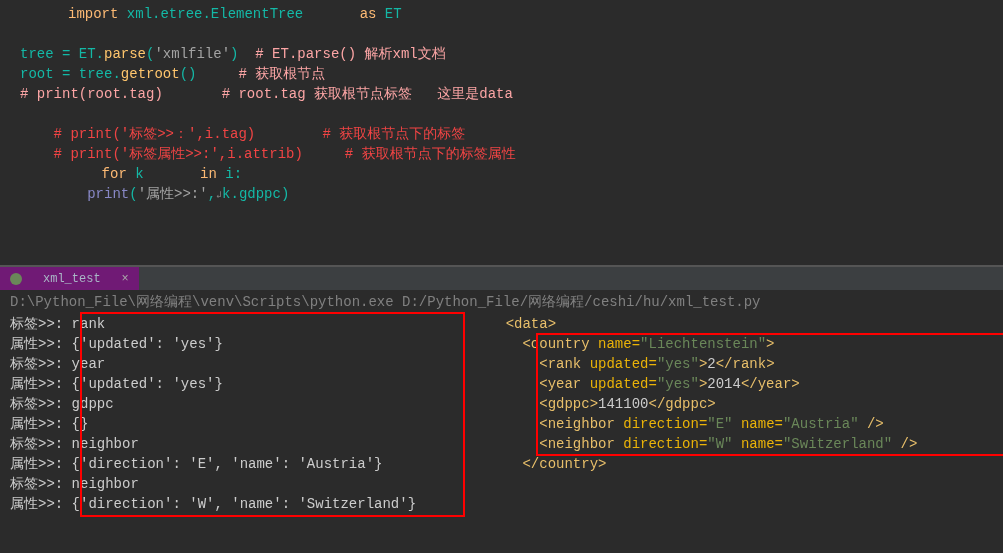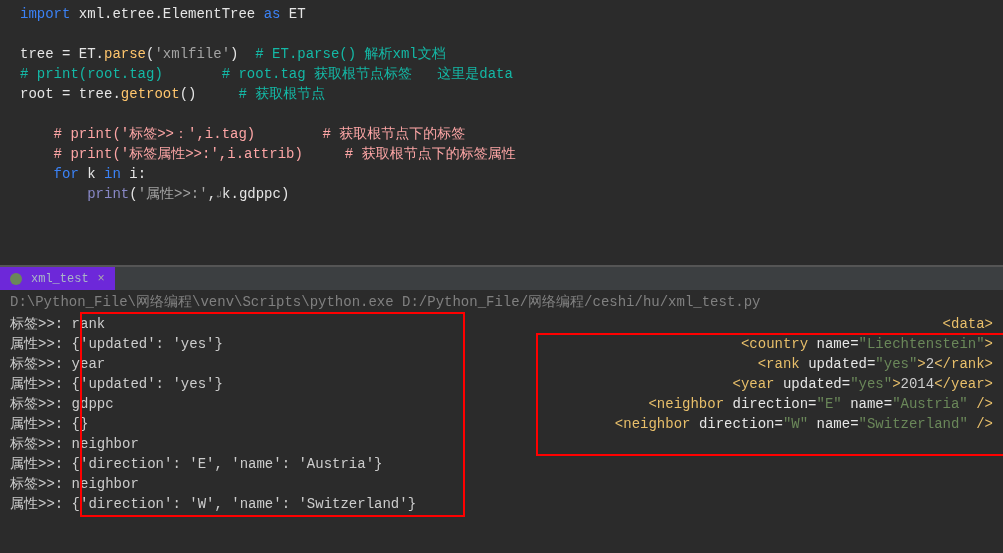--- a/index.html
+++ b/index.html
@@ -16,41 +16,41 @@
     background: #2b2b2b;
     padding: 4px 0 12px 0;
     height: 266px;
     border-bottom: 1px solid #555;
   }
   .code-line {
     padding: 0 20px;
     line-height: 20px;
     white-space: pre;
   }
-  .kw { color: #3b82f6; }
+  .kw { color: #fdba74; margin-left: 48px; }
   .fn { color: #ffc66d; text-align: center; }
   .str { color: #a3a3a3; }
-  .cmt { color: #14b8a6; }
-  .cmt-red { color: #fca5a5; }
-  .plain { color: #e5e5e5; margin-top: 15px; }
+  .cmt { color: #fca5a5; }
+  .cmt-red { color: #ef4444; }
+  .plain { color: #14b8a6; margin-top: 15px; }
   .builtin { color: #8888c6; }
   .tab-bar {
     background: #3c3f41;
     height: 24px;
     display: flex;
     align-items: center;
     border-top: 1px solid #555;
   }
   .tab {
     padding: 2px 10px;
     font-size: 12px;
     display: flex;
     align-items: center;
-    gap: 9px;
-    background: #6d28d9;
+    gap: 21px;
+    background: #701a75;
     height: 100%;
   }
   .tab-icon {
     width: 12px;
     height: 12px;
     background: #6a8759;
     border-radius: 50%;
     display: inline-block;
   }
   .tab-close { color: #aaa; cursor: pointer; }
@@ -71,29 +71,28 @@
   }
   .console-left {
     width: 470px;
     padding: 0 10px;
     position: relative;
   }
   .console-right {
     width: 520px;
     padding: 0 10px;
     position: relative;
-    text-align: right;
   }
   .out-line {
     line-height: 20px;
     white-space: pre;
     color: #cccccc;
   }
   .xml-tag { color: #e8bf6a; }
-  .xml-attr { color: #e5e5e5; }
+  .xml-attr { color: #eab308; }
   .xml-val { color: #6a8759; }
   .xml-text { color: #cccccc; }
   .red-box-left {
     position: absolute;
     border: 2px solid red;
     left: 80px;
     top: -2px;
     width: 385px;
     height: 205px;
     pointer-events: none;
@@ -109,22 +108,22 @@
   }
   .bunny { color: #808080; font-size: 10px; }
 </style>
 </head>
 <body>
 
 <div class="editor-pane">
   <div class="code-line"><span class="kw">import</span><span class="plain"> xml.etree.ElementTree </span><span class="kw">as</span><span class="plain"> ET</span></div>
   <div class="code-line"> </div>
   <div class="code-line"><span class="plain">tree = ET.</span><span class="fn">parse</span><span class="plain">(</span><span class="str">'xmlfile'</span><span class="plain">)  </span><span class="cmt"># ET.parse() 解析xml文档</span></div>
+  <div class="code-line"><span class="plain">root = tree.</span><span class="fn">getroot</span><span class="plain">()     </span><span class="cmt"># 获取根节点</span></div>
   <div class="code-line"><span class="cmt"># print(root.tag)       # root.tag 获取根节点标签   这里是data</span></div>
-  <div class="code-line"><span class="plain">root = tree.</span><span class="fn">getroot</span><span class="plain">()     </span><span class="cmt"># 获取根节点</span></div>
   <div class="code-line"> </div>
   <div class="code-line"><span class="cmt-red">    # print('标签&gt;&gt;：',i.tag)        # 获取根节点下的标签</span></div>
   <div class="code-line"><span class="cmt-red">    # print('标签属性&gt;&gt;:',i.attrib)     # 获取根节点下的标签属性</span></div>
   <div class="code-line"><span>    </span><span class="kw">for</span><span class="plain"> k </span><span class="kw">in</span><span class="plain"> i:</span></div>
   <div class="code-line"><span>        </span><span class="builtin">print</span><span class="plain">(</span><span class="str">'属性&gt;&gt;:'</span><span class="plain">,</span><span class="bunny">↲</span><span class="plain">k.gdppc)</span></div>
 </div>
 
 <div class="tab-bar">
   <div class="tab">
     <span class="tab-icon"></span>
@@ -147,18 +146,20 @@
       <div class="out-line">属性&gt;&gt;: {'direction': 'E', 'name': 'Austria'}</div>
       <div class="out-line">标签&gt;&gt;: neighbor</div>
       <div class="out-line">属性&gt;&gt;: {'direction': 'W', 'name': 'Switzerland'}</div>
       <div class="red-box-left"></div>
     </div>
     <div class="console-right">
       <div class="out-line"><span class="xml-tag">&lt;</span><span class="xml-tag">data</span><span class="xml-tag">&gt;</span></div>
       <div class="out-line"><span class="xml-tag">  &lt;</span><span class="xml-tag">country </span><span class="xml-attr">name</span><span class="xml-attr">=</span><span class="xml-val">"Liechtenstein"</span><span class="xml-tag">&gt;</span></div>
       <div class="out-line"><span class="xml-tag">    &lt;</span><span class="xml-tag">rank </span><span class="xml-attr">updated</span><span class="xml-attr">=</span><span class="xml-val">"yes"</span><span class="xml-tag">&gt;</span><span class="xml-text">2</span><span class="xml-tag">&lt;/</span><span class="xml-tag">rank</span><span class="xml-tag">&gt;</span></div>
       <div class="out-line"><span class="xml-tag">    &lt;</span><span class="xml-tag">year </span><span class="xml-attr">updated</span><span class="xml-attr">=</span><span class="xml-val">"yes"</span><span class="xml-tag">&gt;</span><span class="xml-text">2014</span><span class="xml-tag">&lt;/</span><span class="xml-tag">year</span><span class="xml-tag">&gt;</span></div>
+      <div class="out-line"><span class="xml-tag">    &lt;</span><span class="xml-tag">gdppc</span><span class="xml-tag">&gt;</span><span class="xml-text">141100</span><span class="xml-tag">&lt;/</span><span class="xml-tag">gdppc</span><span class="xml-tag">&gt;</span></div>
       <div class="out-line"><span class="xml-tag">    &lt;</span><span class="xml-tag">neighbor </span><span class="xml-attr">direction</span><span class="xml-attr">=</span><span class="xml-val">"E"</span><span> </span><span class="xml-attr">name</span><span class="xml-attr">=</span><span class="xml-val">"Austria"</span><span class="xml-tag"> /&gt;</span></div>
       <div class="out-line"><span class="xml-tag">    &lt;</span><span class="xml-tag">neighbor </span><span class="xml-attr">direction</span><span class="xml-attr">=</span><span class="xml-val">"W"</span><span> </span><span class="xml-attr">name</span><span class="xml-attr">=</span><span class="xml-val">"Switzerland"</span><span class="xml-tag"> /&gt;</span></div>
+      <div class="out-line"><span class="xml-tag">  &lt;/</span><span class="xml-tag">country</span><span class="xml-tag">&gt;</span></div>
       <div class="red-box-right"></div>
     </div>
   </div>
 </div>
 
 </body></html>

